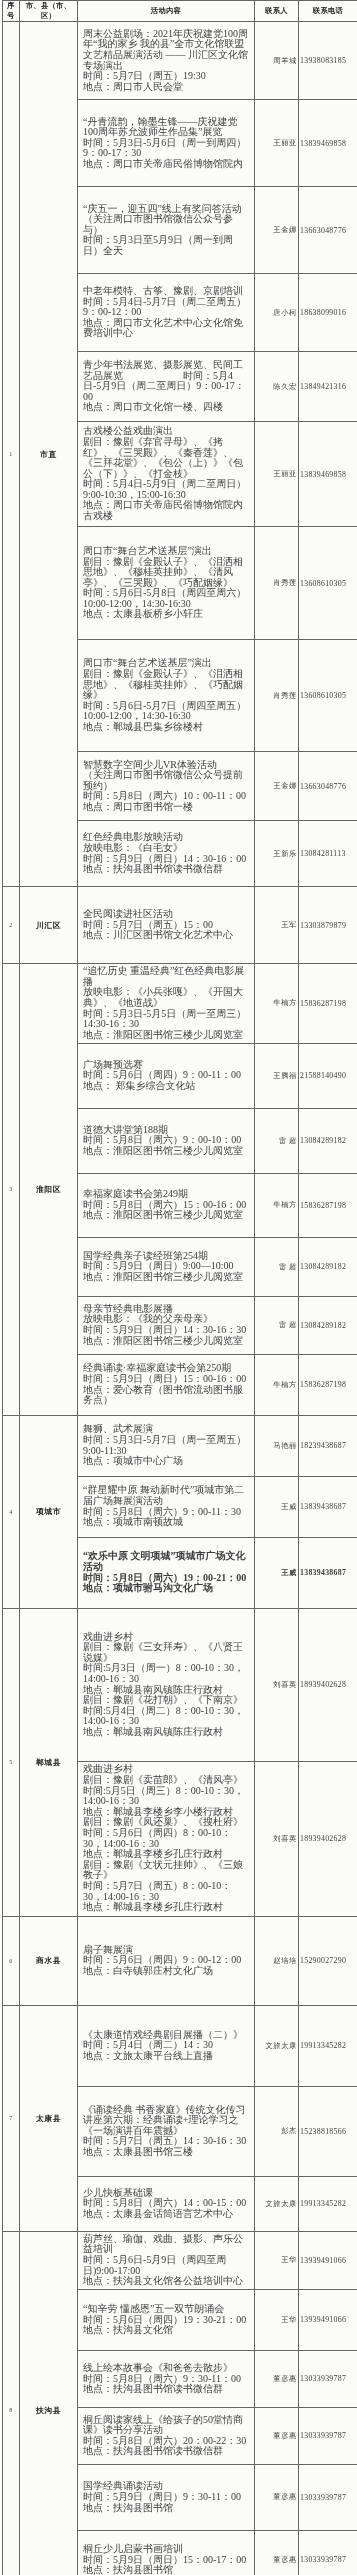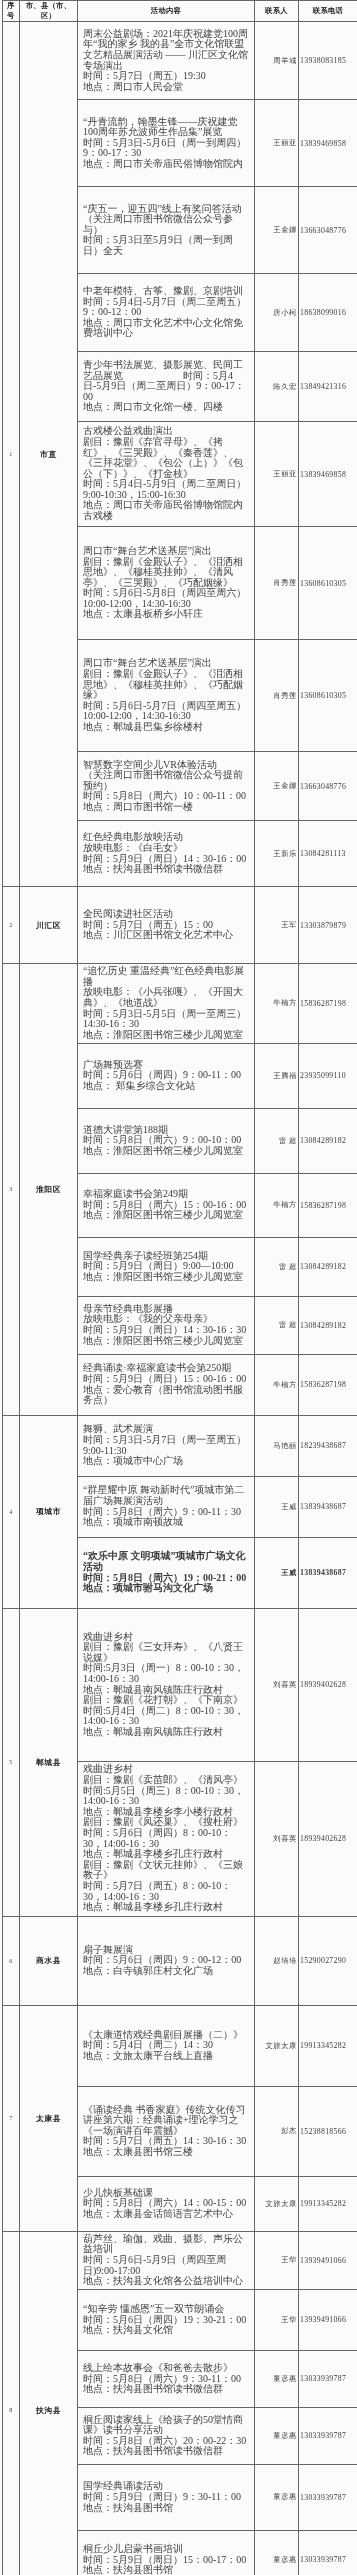--- a/index.html
+++ b/index.html
@@ -157,21 +157,21 @@
           <td class="c-contact">牛楠方</td>
           <td class="c-phone">15836287198</td>
         </tr>
         <tr style="height: 65px;">
           <td class="c-act">
             <div>广场舞预选赛</div>
             <div>时间：5月6日（周四）9：00-11：00</div>
             <div>地点： 郑集乡综合文化站</div>
           </td>
           <td class="c-contact">王腾福</td>
-          <td class="c-phone">23935099110</td>
+          <td class="c-phone">21588140490</td>
         </tr>
         <tr style="height: 65px;">
           <td class="c-act">
             <div>道德大讲堂第188期</div>
             <div>时间：5月8日（周六）9：00-10：00</div>
             <div>地点：淮阳区图书馆三楼少儿阅览室</div>
           </td>
           <td class="c-contact">雷  超</td>
           <td class="c-phone">13084289182</td>
         </tr>

